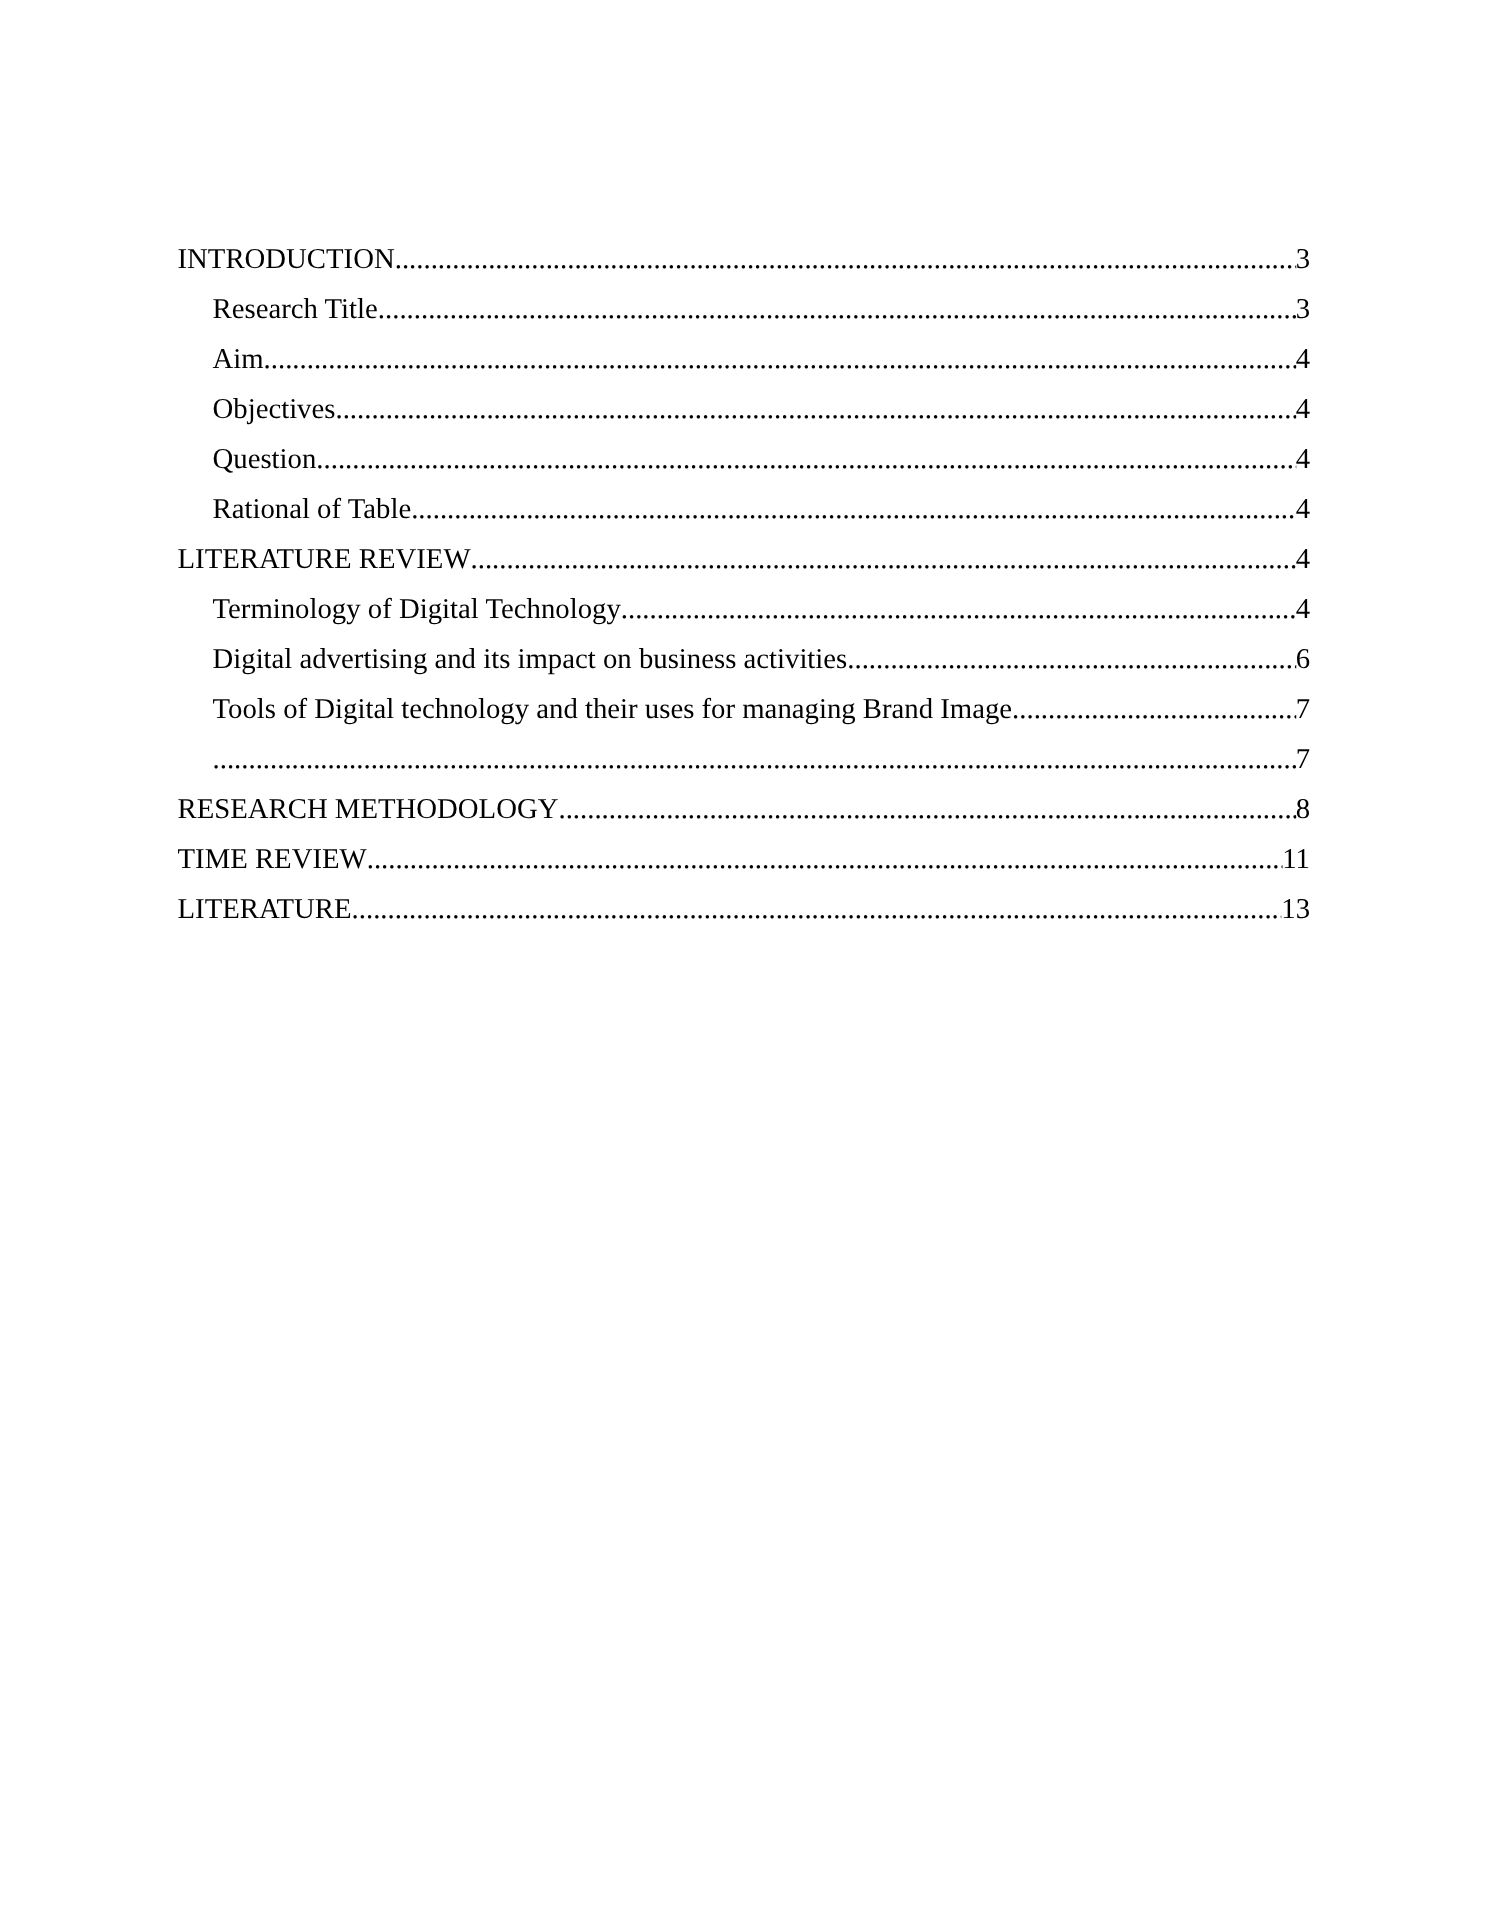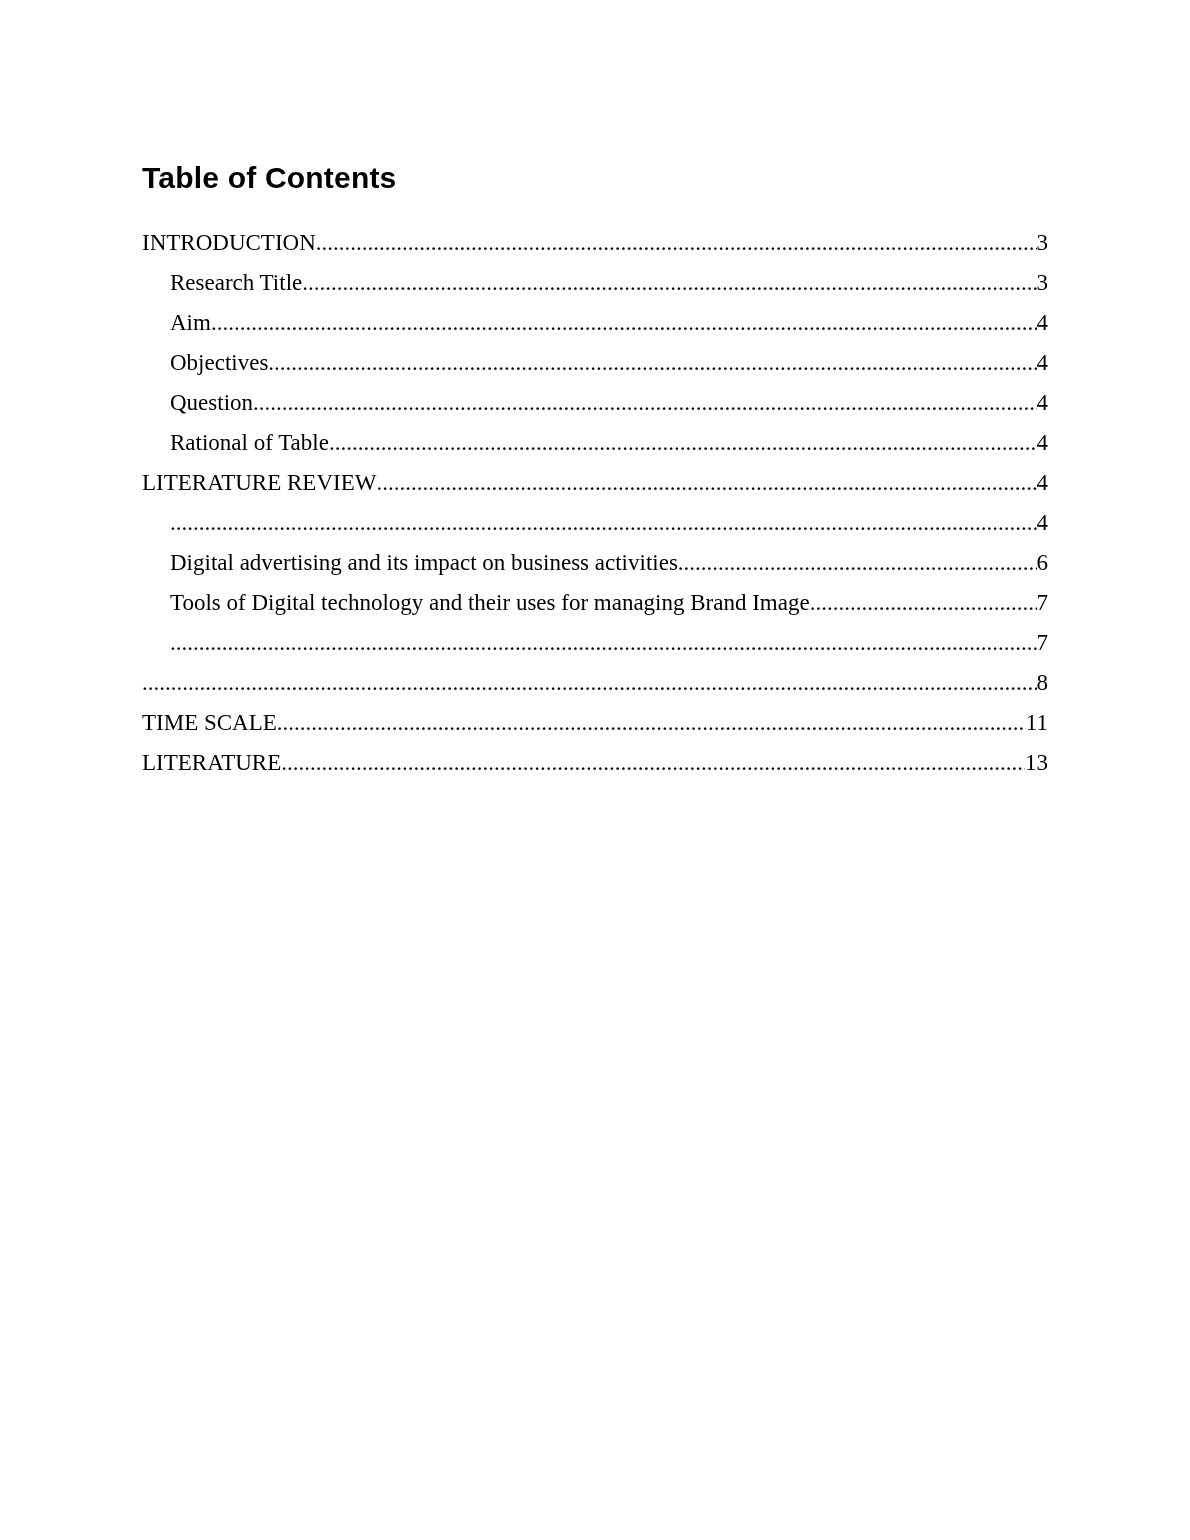--- a/index.html
+++ b/index.html
@@ -58,21 +58,20 @@
   .toc-page {
     flex: 0 0 auto;
     white-space: nowrap;
   }
 </style>
 </head>
 <body>
 
 <div class="page">
   <div class="content">
-    <h1 class="doc-title">Table of Contents</h1>
 
     <div class="toc-list">
         <div class="toc-row level-1">
           <span class="toc-label">INTRODUCTION</span>
           <span class="toc-dots">................................................................................................................................................................................................................................................................................................................................................................................................................</span>
           <span class="toc-page">3</span>
         </div>
         <div class="toc-row level-2">
           <span class="toc-label">Research Title</span>
           <span class="toc-dots">................................................................................................................................................................................................................................................................................................................................................................................................................</span>
@@ -97,43 +96,45 @@
           <span class="toc-label">Rational of Table</span>
           <span class="toc-dots">................................................................................................................................................................................................................................................................................................................................................................................................................</span>
           <span class="toc-page">4</span>
         </div>
         <div class="toc-row level-1">
           <span class="toc-label">LITERATURE REVIEW</span>
           <span class="toc-dots">................................................................................................................................................................................................................................................................................................................................................................................................................</span>
           <span class="toc-page">4</span>
         </div>
         <div class="toc-row level-2">
+          <span class="toc-label">Terminology of Digital Technology</span>
           <span class="toc-dots">................................................................................................................................................................................................................................................................................................................................................................................................................</span>
           <span class="toc-page">4</span>
         </div>
         <div class="toc-row level-2">
           <span class="toc-label">Digital advertising and its impact on business activities</span>
           <span class="toc-dots">................................................................................................................................................................................................................................................................................................................................................................................................................</span>
           <span class="toc-page">6</span>
         </div>
         <div class="toc-row level-2">
           <span class="toc-label">Tools of Digital technology and their uses for managing Brand Image</span>
           <span class="toc-dots">................................................................................................................................................................................................................................................................................................................................................................................................................</span>
           <span class="toc-page">7</span>
         </div>
         <div class="toc-row level-2">
           <span class="toc-dots">................................................................................................................................................................................................................................................................................................................................................................................................................</span>
           <span class="toc-page">7</span>
         </div>
         <div class="toc-row level-1">
+          <span class="toc-label">RESEARCH METHODOLOGY</span>
           <span class="toc-dots">................................................................................................................................................................................................................................................................................................................................................................................................................</span>
           <span class="toc-page">8</span>
         </div>
         <div class="toc-row level-1">
-          <span class="toc-label">TIME SCALE</span>
+          <span class="toc-label">TIME REVIEW</span>
           <span class="toc-dots">................................................................................................................................................................................................................................................................................................................................................................................................................</span>
           <span class="toc-page">11</span>
         </div>
         <div class="toc-row level-1">
           <span class="toc-label">LITERATURE</span>
           <span class="toc-dots">................................................................................................................................................................................................................................................................................................................................................................................................................</span>
           <span class="toc-page">13</span>
         </div>
       </div>
   </div>

